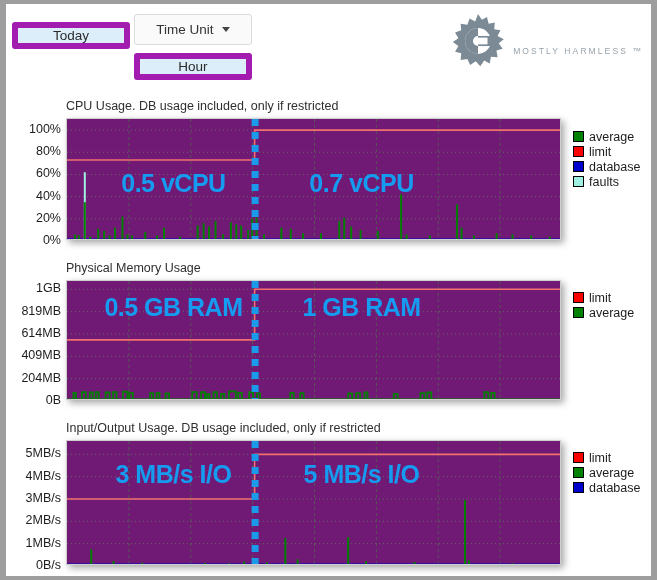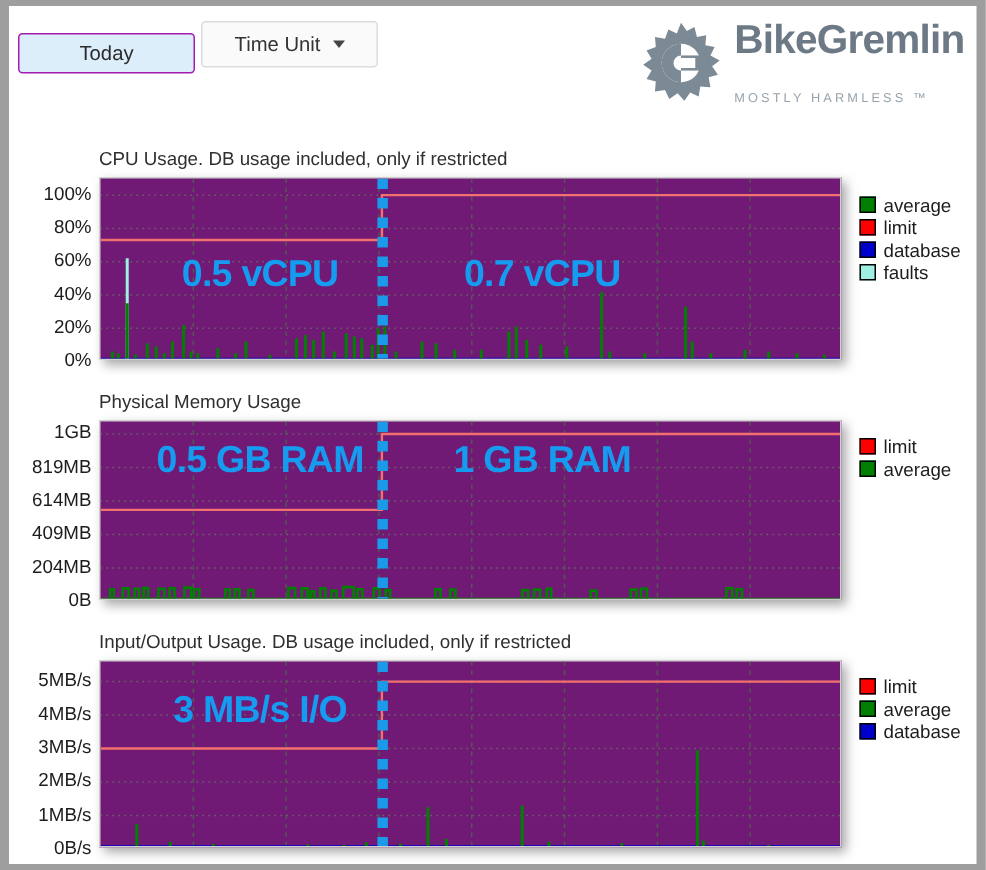--- a/index.html
+++ b/index.html
@@ -42,21 +42,21 @@
     width: 0; height: 0;
     border-left: 4.5px solid transparent;
     border-right: 4.5px solid transparent;
     border-top: 5px solid #444;
     display: inline-block;
   }
   .pillbtn {
     margin-top: 8px;
     width: 118px; height: 27px;
     background: #ddeefb;
-    border: 1px solid #a21caf;
+    border: 6px solid #a21caf;
     border-radius: 3px;
     display: flex; align-items: center; justify-content: center;
     font-size: 13.5px; color: #2b2b2b;
     box-sizing: border-box;
     cursor: pointer;
   }
   
   .logo {
     position: absolute;
     right: 8px; top: 9px;
@@ -127,36 +127,38 @@
   <div class="toolbar">
     <div class="ctrl-col c1">
       <div class="pillbtn">
         <span>Today</span>
       </div>
     </div>
     <div class="ctrl-col c2">
       <div class="dropdown">
         <span>Time Unit</span>
         <span class="caret"></span>
+      </div>
+      <div class="pillbtn">
+        <span>Hour</span>
       </div>
     </div>
 
     <div class="logo">
       <svg width="56" height="56" viewBox="0 0 100 100">
         <g fill="#7b8a95">
           <path d="M50 2 L57 12 L66 7 L69 19 L80 17 L79 29 L90 31 L85 41 L96 47 L87 54 L94 64 L83 67 L85 79 L73 78 L71 90 L61 85 L54 95 L46 86 L36 93 L31 82 L19 84 L20 72 L9 69 L15 59 L5 52 L15 45 L9 35 L20 31 L19 19 L31 21 L35 10 L45 15 Z"></path>
         </g>
         <circle cx="50" cy="50" r="33" fill="#7b8a95"></circle>
         <circle cx="50" cy="50" r="23" fill="#ffffff"></circle>
         <rect x="50" y="41" width="26" height="18" fill="#7b8a95"></rect>
         <rect x="50" y="44" width="17" height="12" fill="#ffffff"></rect>
         <path d="M50 27 A23 23 0 1 0 50 73 L50 59 A9 9 0 1 1 50 41 Z" fill="#7b8a95"></path>
       </svg>
       <div class="logo-text">
-        <div class="logo-name">BikeGremlin</div>
         <div class="logo-tag">MOSTLY HARMLESS ™</div>
       </div>
     </div>
   </div>
 
   <div id="charts">
       <div class="chart-block" style="left: 0px; top: 0px; width: 100%;">
         <div class="chart-title" style="left: 60px; top: 95px;">CPU Usage. DB usage included, only if restricted</div>
         <div class="yaxis" style="left: 0px; top: 114px; width: 55px; height: 122px;">
           <div class="ytick" style="top: 122px;">0%</div>
@@ -372,20 +374,21 @@
               <line x1="281.15999999999997" x2="281.15999999999997" y1="125" y2="95.98214285714286" stroke="#008000" stroke-width="2"></line>
               <line x1="298.98" x2="298.98" y1="125" y2="120.08928571428571" stroke="#008000" stroke-width="2"></line>
               <line x1="347.48999999999995" x2="347.48999999999995" y1="125" y2="120.98214285714286" stroke="#008000" stroke-width="2"></line>
               <line x1="397.98" x2="397.98" y1="125" y2="59.15178571428571" stroke="#008000" stroke-width="2"></line>
               <line x1="401.94000000000005" x2="401.94000000000005" y1="125" y2="119.41964285714286" stroke="#008000" stroke-width="2"></line>
               <line x1="445.5" x2="445.5" y1="125" y2="122.32142857142857" stroke="#008000" stroke-width="2"></line>
             </g>
             <line x1="188.1" x2="188.1" y1="0" y2="125" stroke="#1a9ae8" stroke-width="7" stroke-dasharray="7,6"></line>
           </svg>
           <div class="annot" style="left: 106.425px; top: 33.4821px; color: rgb(21, 156, 240);">3 MB/s I/O</div>
+          <div class="annot" style="left: 294.525px; top: 33.4821px; color: rgb(21, 156, 240);">5 MB/s I/O</div>
         </div>
         <div class="legend" style="left: 567px; top: 446px;">
           <div class="legend-row">
             <span class="legend-sw" style="background: rgb(255, 0, 0);"></span>
             <span class="legend-lbl">limit</span>
           </div>
           <div class="legend-row">
             <span class="legend-sw" style="background: rgb(0, 128, 0);"></span>
             <span class="legend-lbl">average</span>
           </div>

